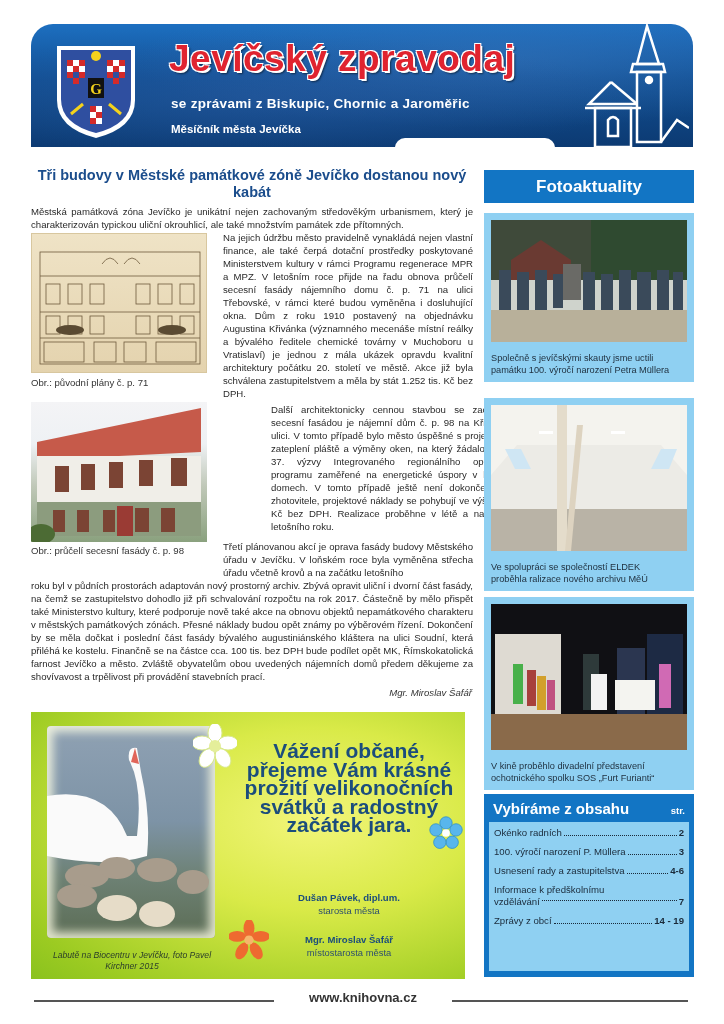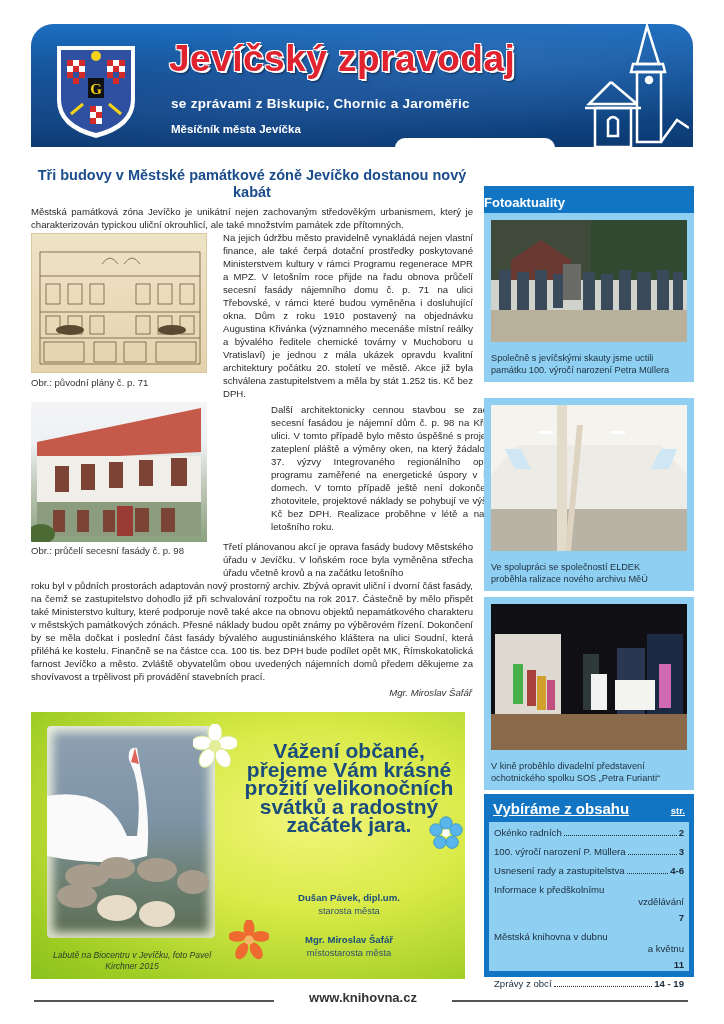--- a/index.html
+++ b/index.html
@@ -65,40 +65,40 @@
   }
   .swan-caption { position: absolute; left: 14px; top: 238px; width: 174px; text-align: center; font-size: 8.6px; font-style: italic; color: #2c3f2a; line-height: 11px; }
   .greet-head { position: absolute; left: 210px; top: 30px; width: 216px; text-align: center; font-size: 21px; font-weight: bold; color: #1b4d7c; line-height: 18.5px; }
   .greet-from { position: absolute; left: 200px; top: 148px; width: 236px; text-align: center; font-size: 9.2px; font-weight: bold; color: #1b4d7c; line-height: 12px; }
   .greet-name { position: absolute; left: 200px; width: 236px; text-align: center; font-size: 9.6px; font-weight: bold; color: #1b4d7c; }
   .greet-role { position: absolute; left: 200px; width: 236px; text-align: center; font-size: 9.4px; color: #2e4f6e; }
   .flower { position: absolute; }
 
   
   .foto-head {
-    position: absolute; left: 484px; top: 186px; width: 210px; height: 33px;
-    background: #1275c4; color: #ffffff; font-size: 13px; font-weight: bold; line-height: 33px;
+    position: absolute; left: 484px; top: 170px; width: 210px; height: 33px;
+    background: #1275c4; color: #ffffff; font-size: 17px; font-weight: bold; text-align: center; line-height: 33px;
   }
   .photo-card { position: absolute; left: 484px; width: 210px; background: #8fd0f2; padding: 7px 20px 6px 7px; }
   .photo { width: 196px; }
   .photo-caption { font-size: 9.2px; color: #1e2e3d; line-height: 12px; margin-top: 6px; }
 
   .toc {
     position: absolute; left: 484px; top: 794px; width: 210px; height: 183px; background: #1275c4; padding: 4px 5px 6px 5px;
   }
-  .toc-head { display: flex; justify-content: space-between; align-items: baseline; color: #fff; padding: 2px 4px 0 4px; height: 24px; text-decoration: underline; }
+  .toc-head { display: flex; justify-content: space-between; align-items: baseline; color: #fff; padding: 2px 4px 0 4px; height: 24px; }
   .toc-title { font-size: 15px; font-weight: bold; }
   .toc-str { font-size: 9.5px; font-weight: bold; }
   .toc-body { background: #8fd0f2; height: 149px; padding: 5px 5px; }
   .toc-item { display: flex; align-items: flex-end; font-size: 9.6px; color: #1a2a3a; line-height: 12px; margin-bottom: 7px; }
   .toc-label { white-space: nowrap; }
   .toc-dots { flex: 1; border-bottom: 1px dotted #1a2a3a; margin: 0 2px 3px 2px; }
   .toc-page { white-space: nowrap; font-weight: bold; }
   .toc-item.two { display: block; }
-  .toc-item.two .row2 { display: flex; align-items: flex-end; flex-direction: column; }
+  .toc-item.two .row2 { display: flex; align-items: center; }
 
   
   .footer-line { position: absolute; top: 1000px; height: 2px; background: #555; }
   .footer-url { position: absolute; left: 300px; top: 990px; width: 126px; text-align: center; font-size: 13px; font-weight: bold; color: #333; }
 </style>
 </head>
 <body>
 
 <div class="masthead">
   <svg class="crest" viewBox="0 0 86 98">
@@ -332,21 +332,21 @@
     <g>
       <rect x="22" y="60" width="10" height="40" fill="#48b04a"></rect>
       <rect x="36" y="66" width="9" height="36" fill="#a8403c"></rect>
       <rect x="46" y="72" width="9" height="34" fill="#d2a02c"></rect>
       <rect x="56" y="76" width="8" height="30" fill="#c05080"></rect>
       <rect x="92" y="50" width="16" height="56" fill="#2e3a3a"></rect>
       <rect x="100" y="70" width="16" height="36" fill="#f2f2f2"></rect>
       <rect x="168" y="60" width="12" height="44" fill="#d06ab4"></rect>
     </g>
   </svg>
-  <div class="photo-caption">V kině proběhlo divadelní představení ochotnického spolku SOS „Petra Furianti“</div>
+  <div class="photo-caption">V kině proběhlo divadelní představení ochotnického spolku SOS „Furt Furianti“</div>
 </div>
 
 <div class="toc">
   <div class="toc-head">
     <span class="toc-title">Vybíráme z obsahu</span>
     <span class="toc-str">str.</span>
   </div>
   <div class="toc-body">
     <div class="toc-item">
       <span class="toc-label">Okénko radních</span>
@@ -364,28 +364,20 @@
       <span class="toc-page">4-6</span>
     </div>
     <div class="toc-item two">
       <div class="toc-label">Informace k předškolnímu</div>
       <div class="row2">
         <span class="toc-label">vzdělávání</span>
         <span class="toc-dots"></span>
         <span class="toc-page">7</span>
       </div>
     </div>
-    <div class="toc-item two">
-      <div class="toc-label">Městská knihovna v dubnu</div>
-      <div class="row2">
-        <span class="toc-label">a květnu</span>
-        <span class="toc-dots"></span>
-        <span class="toc-page">11</span>
-      </div>
-    </div>
     <div class="toc-item">
       <span class="toc-label">Zprávy z obcí</span>
       <span class="toc-dots"></span>
       <span class="toc-page">14 - 19</span>
     </div>
   </div>
 </div>
 
 <div class="footer-line" style="left:34px; width:240px;"></div>
 <div class="footer-url">www.knihovna.cz</div>

